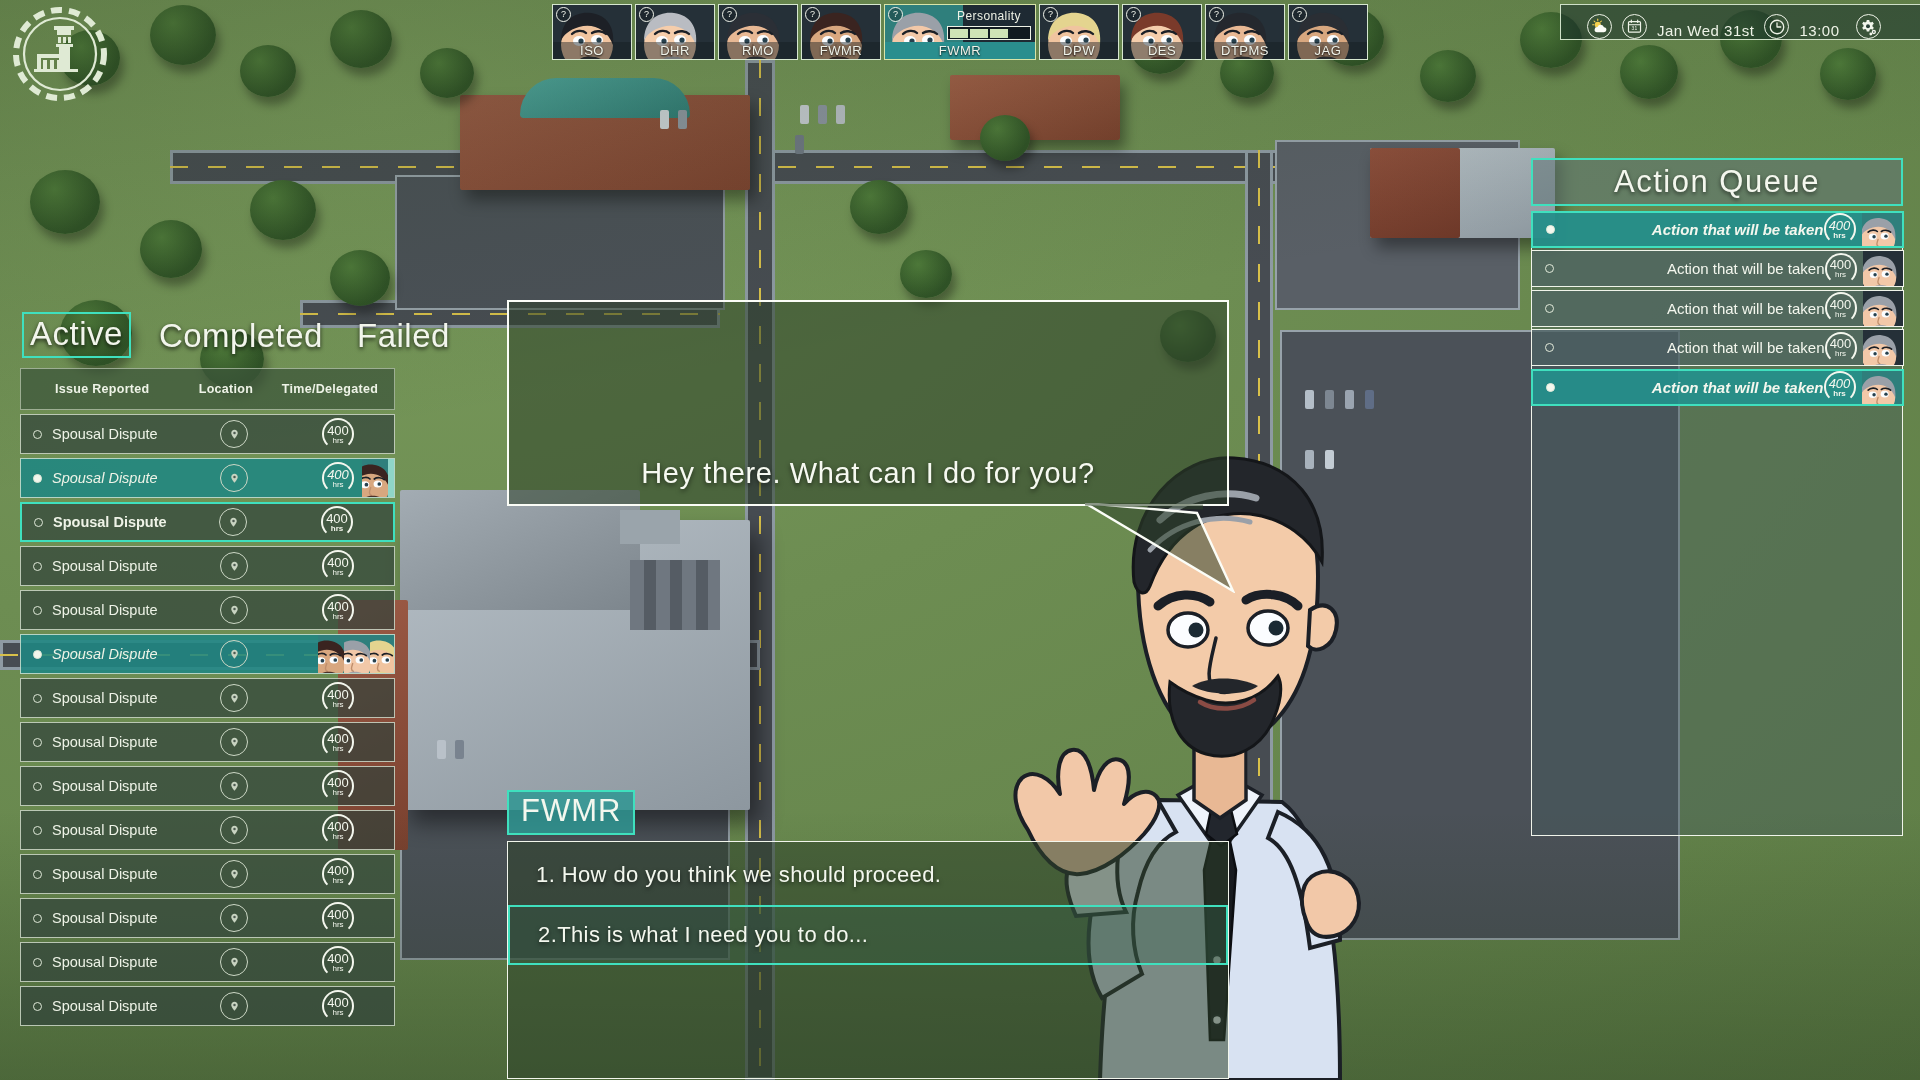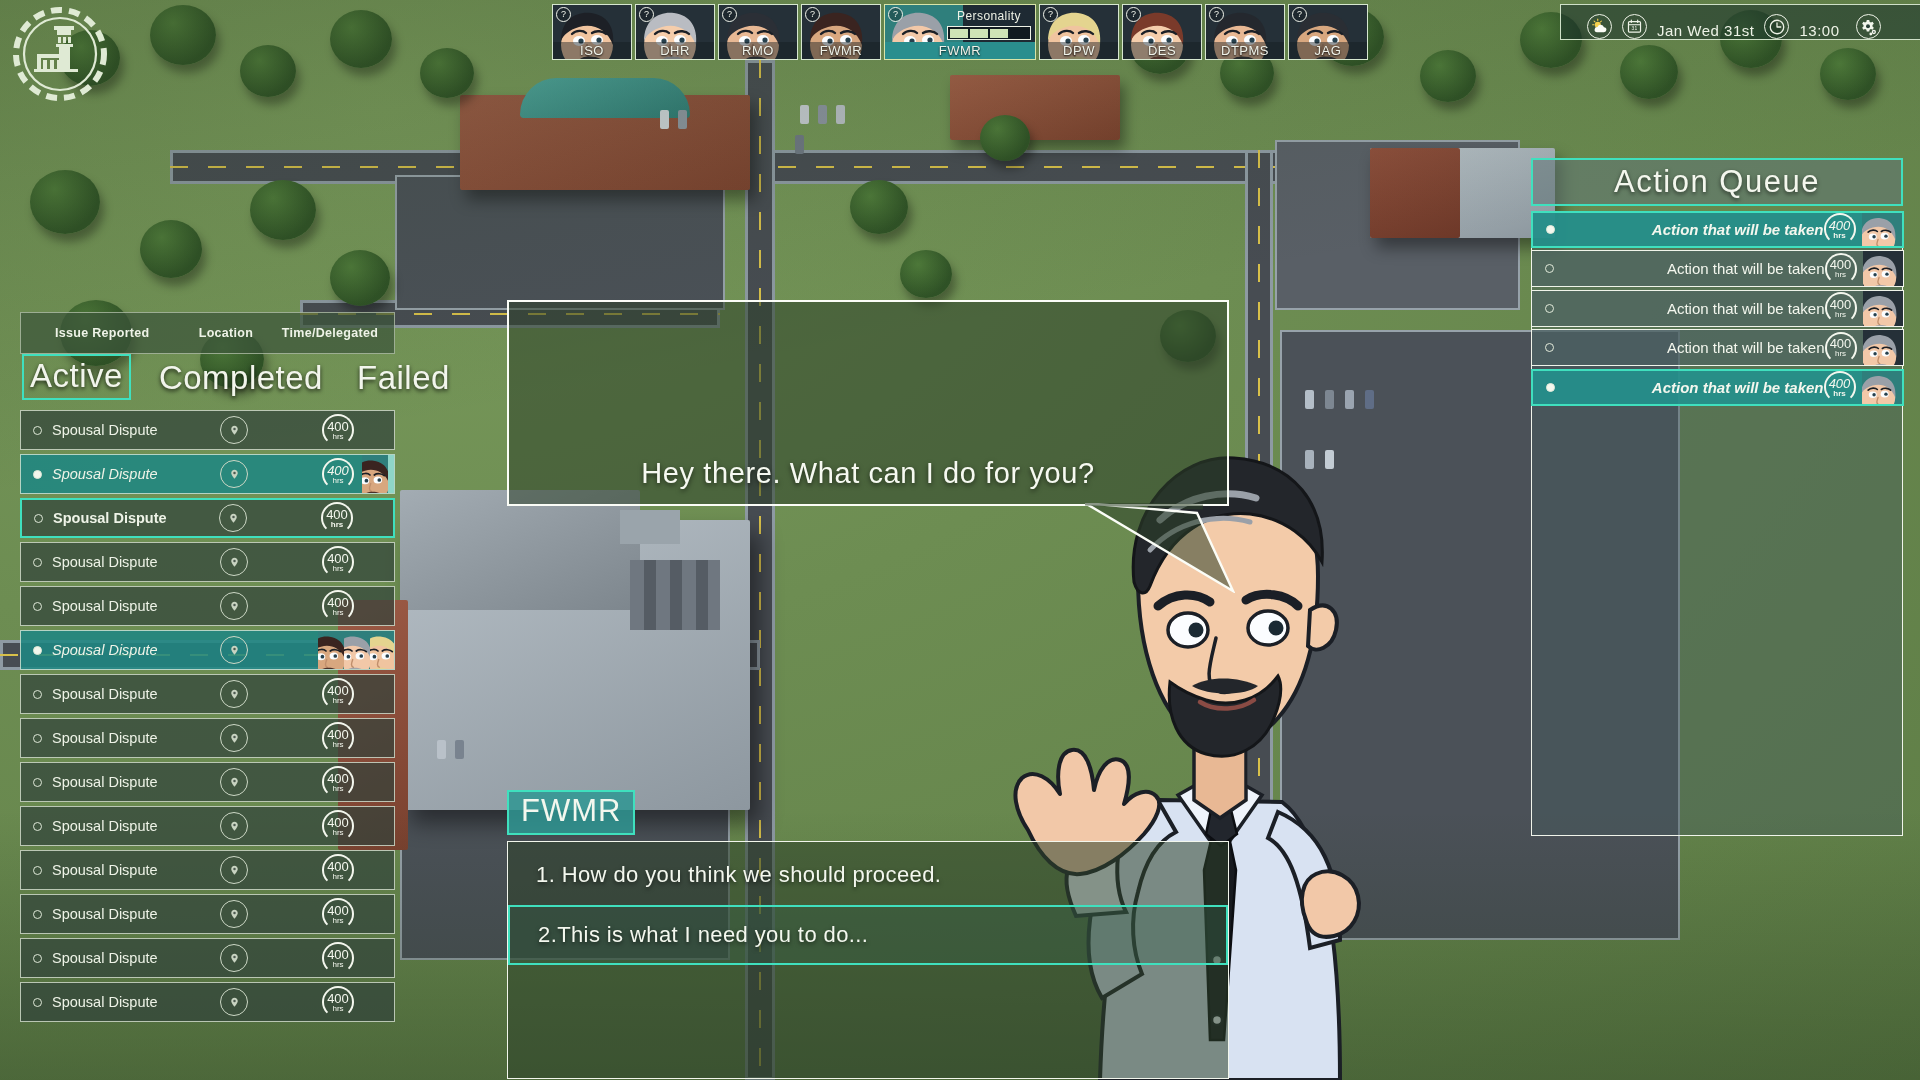--- a/index.html
+++ b/index.html
@@ -646,30 +646,30 @@
 
   <div id="bubble">
     <div class="txt">Hey there. What can I do for you?</div>
   </div>
   <svg id="bubble-tail" viewBox="0 0 150 90">
     <path d="M0 0 L 148 88 L 112 10 Z" fill="rgba(46,66,42,.55)" stroke="#fbfdf7" stroke-width="2.4"></path>
     <line x1="0" y1="0" x2="118" y2="4" stroke="rgba(46,66,42,.55)" stroke-width="5"></line>
   </svg>
 
   <div id="tasks">
+    <div id="task-tabs">
+        <div class="task-tab sel">Active</div>
+        <div class="task-tab">Completed</div>
+        <div class="task-tab">Failed</div>
+      </div>
     <div id="task-head">
       <div class="c-issue">Issue Reported</div>
       <div class="c-loc">Location</div>
       <div class="c-time">Time/Delegated</div>
     </div>
-    <div id="task-tabs">
-        <div class="task-tab sel">Active</div>
-        <div class="task-tab">Completed</div>
-        <div class="task-tab">Failed</div>
-      </div>
     <div id="task-rows">
         <div class="trow">
           <div class="bullet"></div>
           <div class="t-issue">Spousal Dispute</div>
           <div class="t-loc">
             <div class="pin">
               <svg viewBox="0 0 24 24" width="15" height="15">
     <path d="M12 4.5c-3 0-5.2 2.2-5.2 5 0 3.6 5.2 9.2 5.2 9.2s5.2-5.6 5.2-9.2c0-2.8-2.2-5-5.2-5z" fill="#c8d3c1"></path>
     <circle cx="12" cy="9.6" r="2" fill="#4c5a50"></circle>
               </svg>

